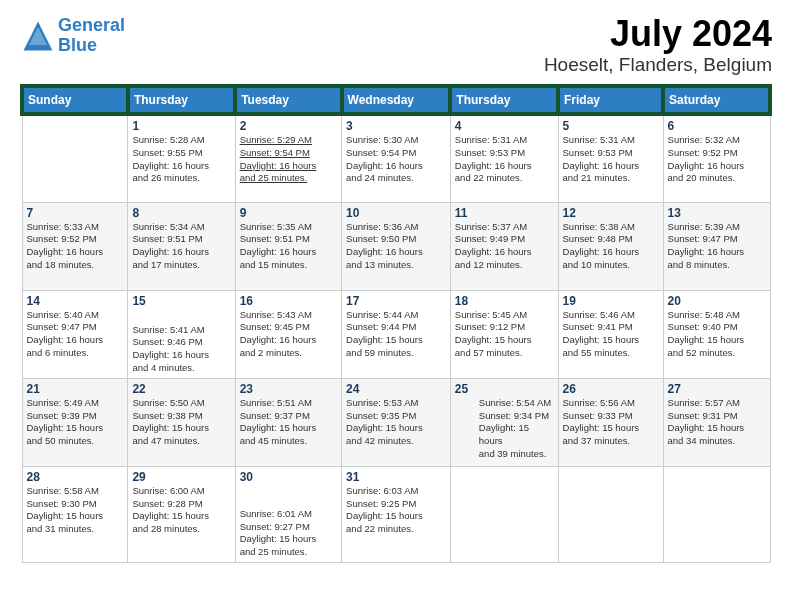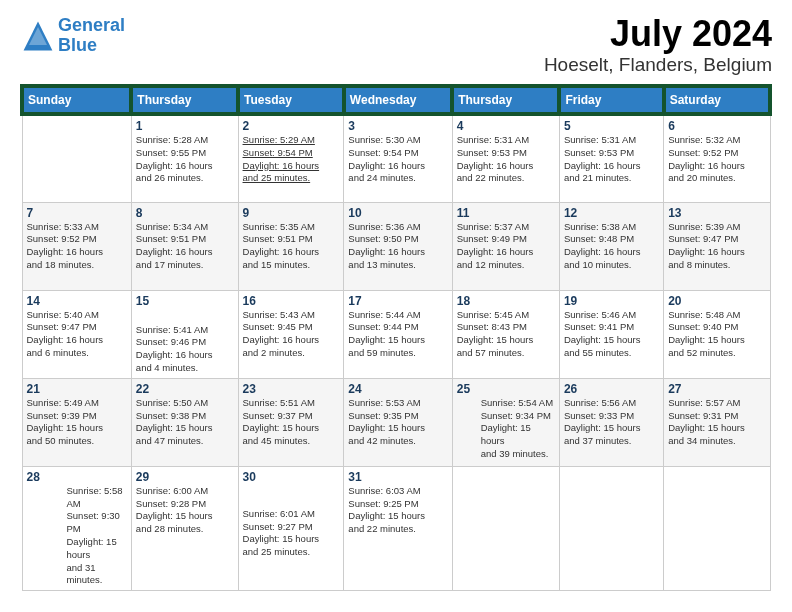--- a/index.html
+++ b/index.html
@@ -252,21 +252,21 @@
           <td>
             <span class="day-number">17</span>
             <div class="day-info" style="white-space: pre-line;">Sunrise: 5:44 AM
 Sunset: 9:44 PM
 Daylight: 15 hours
 and 59 minutes.</div>
           </td>
           <td>
             <span class="day-number">18</span>
             <div class="day-info" style="white-space: pre-line;">Sunrise: 5:45 AM
-Sunset: 8:43 PM
+Sunset: 9:12 PM
 Daylight: 15 hours
 and 57 minutes.</div>
           </td>
           <td>
             <span class="day-number">19</span>
             <div class="day-info" style="white-space: pre-line;">Sunrise: 5:46 AM
 Sunset: 9:41 PM
 Daylight: 15 hours
 and 55 minutes.</div>
           </td>
@@ -325,21 +325,21 @@
             <span class="day-number">27</span>
             <div class="day-info" style="white-space: pre-line;">Sunrise: 5:57 AM
 Sunset: 9:31 PM
 Daylight: 15 hours
 and 34 minutes.</div>
           </td>
         </tr>
         <tr>
           <td>
             <span class="day-number">28</span>
-            <div class="day-info" style="white-space: pre-line; margin-left: 40px;">Sunrise: 5:58 AM
+            <div class="day-info" style="white-space: pre-line;">Sunrise: 5:58 AM
 Sunset: 9:30 PM
 Daylight: 15 hours
 and 31 minutes.</div>
           </td>
           <td>
             <span class="day-number">29</span>
             <div class="day-info" style="white-space: pre-line;">Sunrise: 6:00 AM
 Sunset: 9:28 PM
 Daylight: 15 hours
 and 28 minutes.</div>

